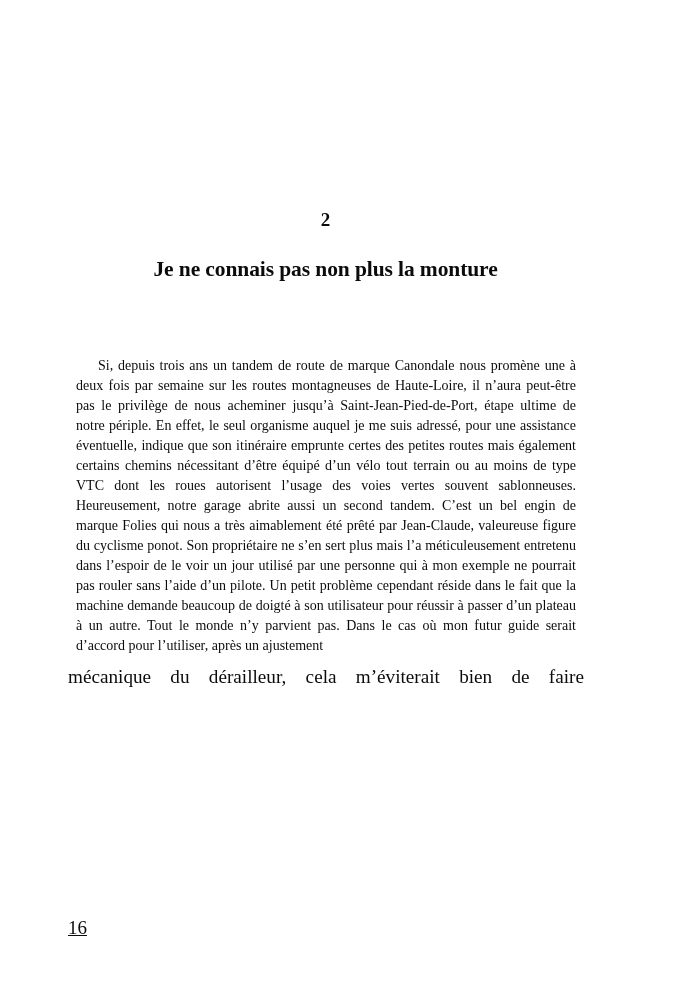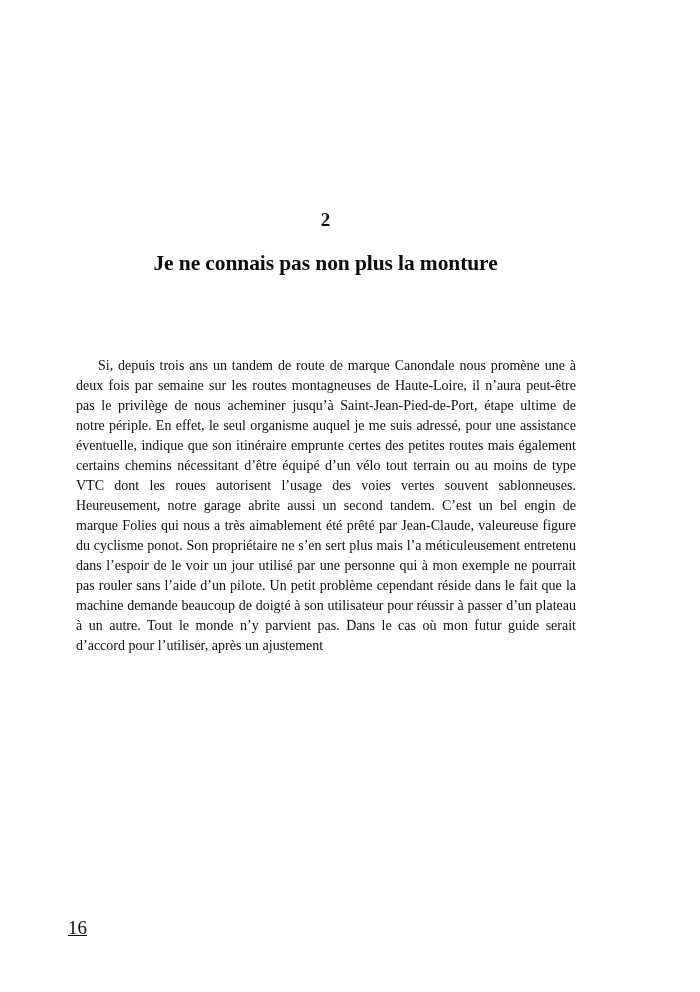--- a/index.html
+++ b/index.html
@@ -33,21 +33,21 @@
     font-size: 19px;
     font-weight: bold;
     line-height: 26px;
     letter-spacing: 0.2px;
   }
 
   .chapter-title {
     font-size: 21.5px;
     font-weight: bold;
     line-height: 30px;
-    margin-top: 15px;
+    margin-top: 21px;
     letter-spacing: -0.1px;
     white-space: nowrap;
   }
 
   
   .body-block {
     position: absolute;
     left: 68px;
     top: 348px;
     width: 516px;
@@ -93,17 +93,18 @@
 
 <div class="page">
 
   <div class="chapter-head">
     <div class="chapter-number">2</div>
     <div class="chapter-title">Je ne connais pas non plus la monture</div>
   </div>
 
   <div class="body-block">
     <p class="para">Si, depuis trois ans un tandem de route de marque Canondale nous promène une à deux fois par semaine sur les routes montagneuses de Haute-Loire, il n’aura peut-être pas le privilège de nous acheminer jusqu’à Saint-Jean-Pied-de-Port, étape ultime de notre périple. En effet, le seul organisme auquel je me suis adressé, pour une assistance éventuelle, indique que son itinéraire emprunte certes des petites routes mais également certains chemins nécessitant d’être équipé d’un vélo tout terrain ou au moins de type VTC dont les roues autorisent l’usage des voies vertes souvent sablonneuses. Heureusement, notre garage abrite aussi un second tandem. C’est un bel engin de marque Folies qui nous a très aimablement été prêté par Jean-Claude, valeureuse figure du cyclisme ponot. Son propriétaire ne s’en sert plus mais l’a méticuleusement entretenu dans l’espoir de le voir un jour utilisé par une personne qui à mon exemple ne pourrait pas rouler sans l’aide d’un pilote. Un petit problème cependant réside dans le fait que la machine demande beaucoup de doigté à son utilisateur pour réussir à passer d’un plateau à un autre. Tout le monde n’y parvient pas. Dans le cas où mon futur guide serait d’accord pour l’utiliser, après un ajustement</p>
+    <p class="para-tail">mécanique du dérailleur, cela m’éviterait bien de faire</p>
   </div>
 
   <div class="folio">16</div>
 
 </div>
 
 </body></html>

